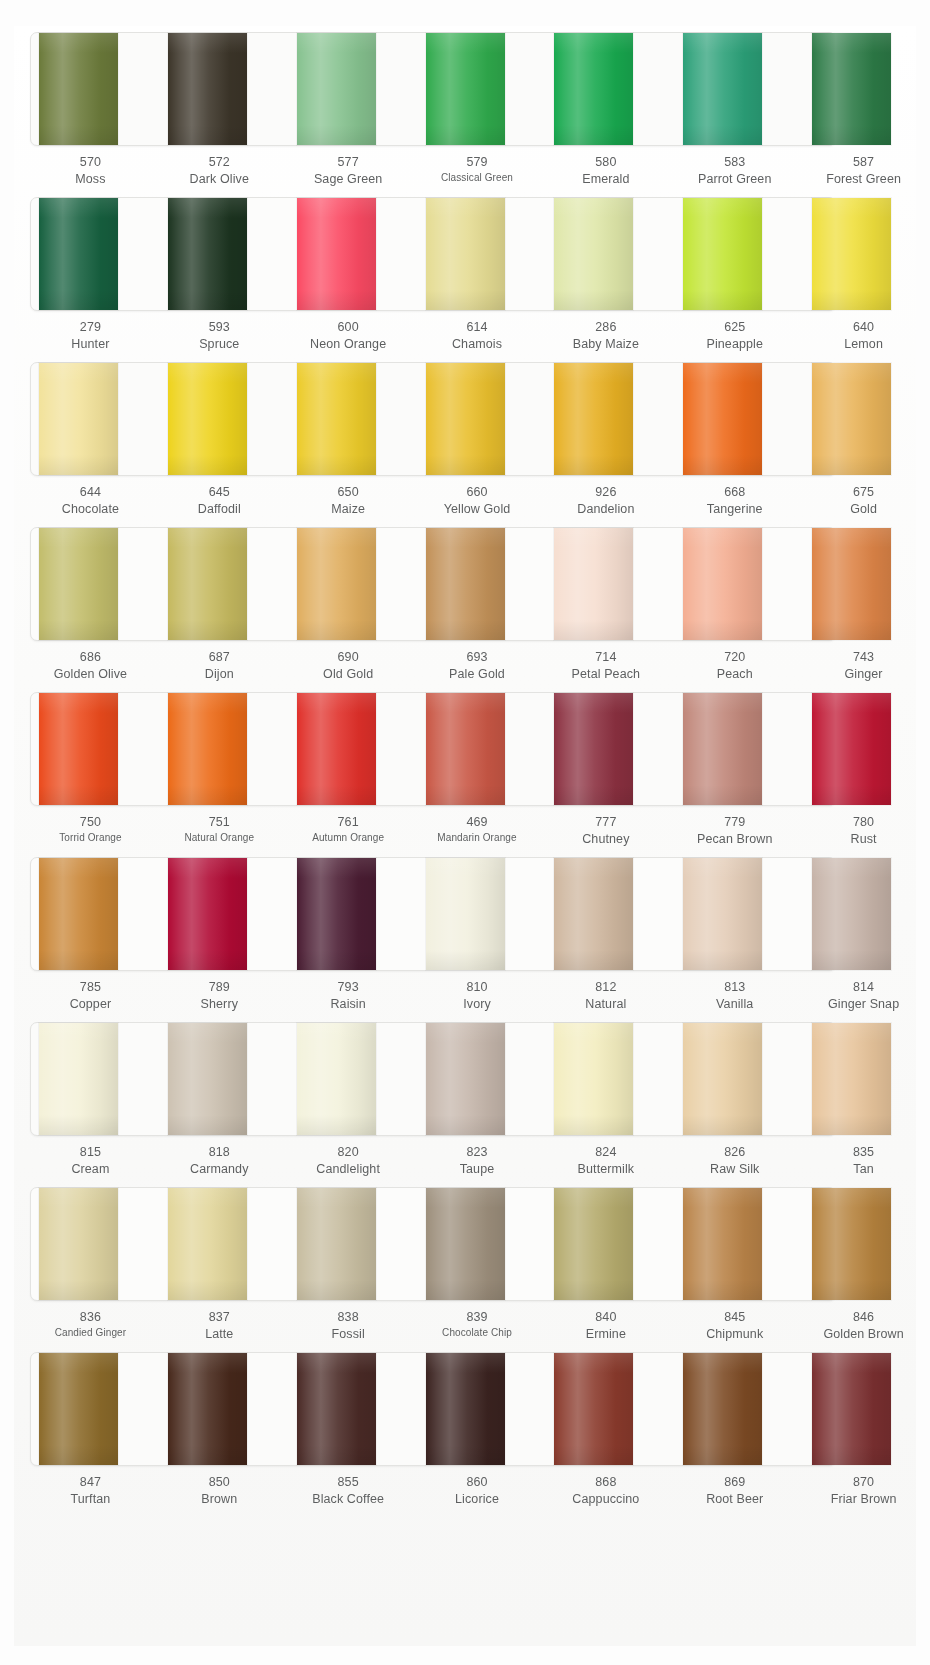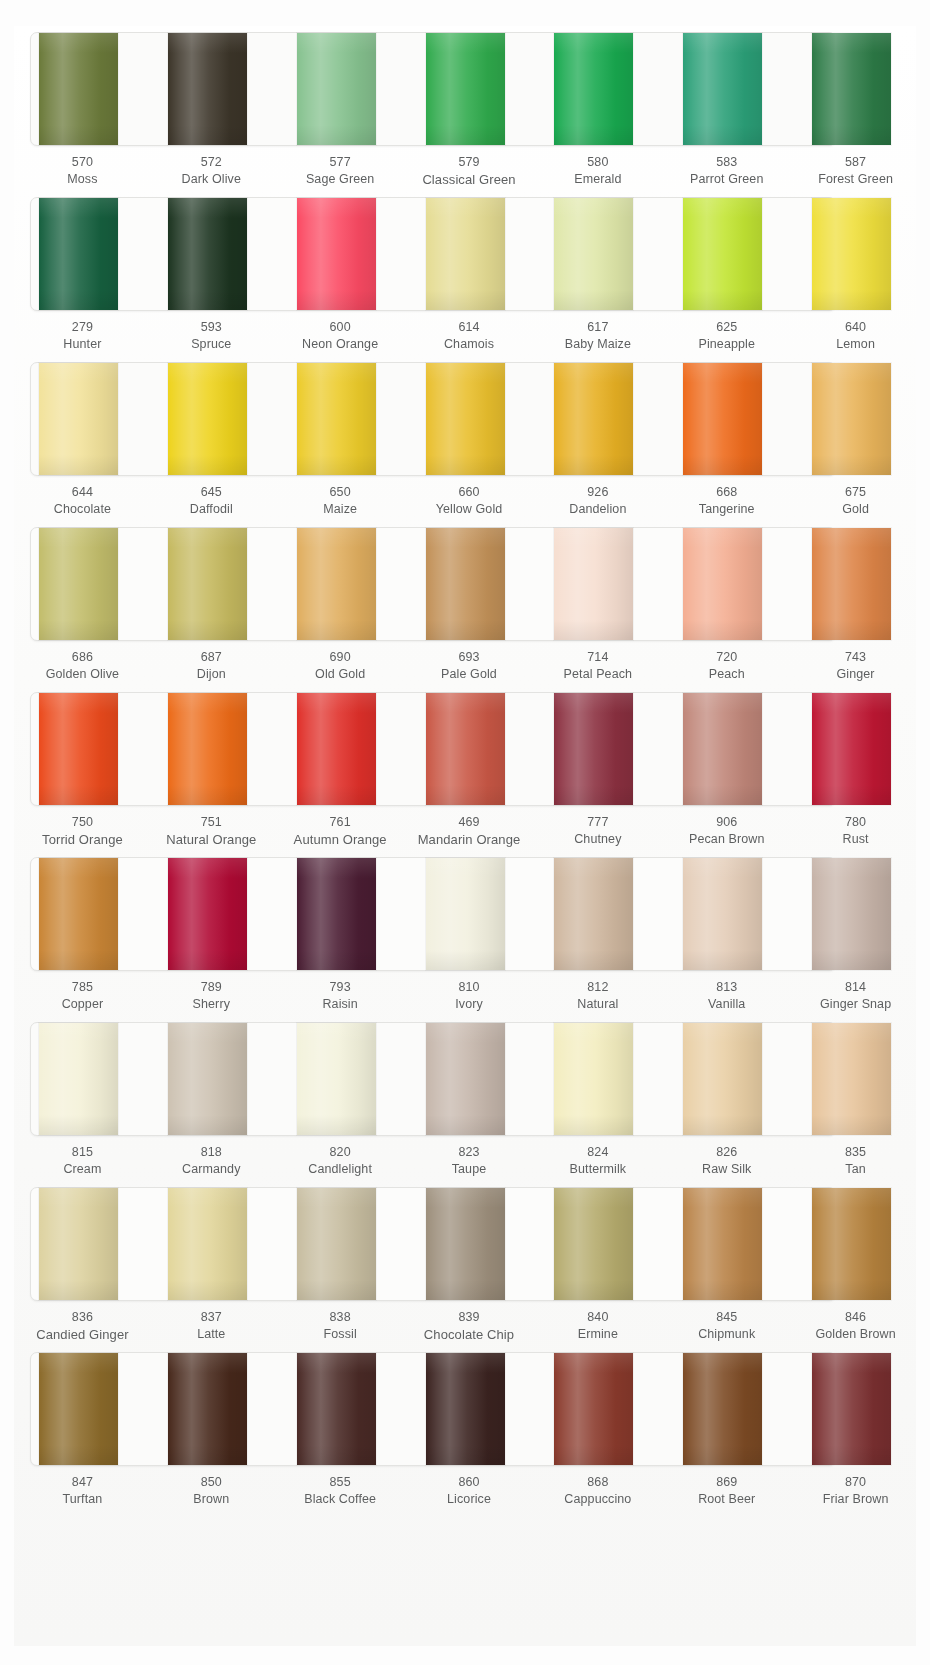--- a/index.html
+++ b/index.html
@@ -87,37 +87,37 @@
     background: linear-gradient(180deg,
       rgba(255,255,255,0.10) 0%,
       rgba(255,255,255,0.00) 18%,
       rgba(0,0,0,0.00) 82%,
       rgba(0,0,0,0.07) 100%);
     pointer-events: none;
     z-index: 1;
   }
   .labels {
     position: absolute;
-    left: 4px;
+    left: 12px;
     top: 128px;
     width: 902px;
     height: 40px;
     display: flex;
   }
   .lab {
     flex: 1 1 0;
     text-align: center;
     line-height: 1.32;
     color: #5d5f60;
     font-size: 12.5px;
     letter-spacing: 0.1px;
   }
   .lab .code { display: block; font-size: 12.5px; color: #5d5f60; }
   .lab .nm   { display: block; font-size: 12.5px; color: #5d5f60; white-space: nowrap; }
-  .lab.small .nm { font-size: 13px; }
+  .lab.small .nm { font-size: 10px; }
 </style>
 </head>
 <body>
 
 <div id="card">
     <div class="row">
       <div class="strip"></div>
       <div class="swatches">
         <div class="cell">
           <div class="chip" style="background-color: rgb(107, 122, 58);"></div>
@@ -208,21 +208,21 @@
         </div>
         <div class="lab">
           <span class="code">600</span>
           <span class="nm">Neon Orange</span>
         </div>
         <div class="lab">
           <span class="code">614</span>
           <span class="nm">Chamois</span>
         </div>
         <div class="lab">
-          <span class="code">617</span>
+          <span class="code">286</span>
           <span class="nm">Baby Maize</span>
         </div>
         <div class="lab">
           <span class="code">625</span>
           <span class="nm">Pineapple</span>
         </div>
         <div class="lab">
           <span class="code">640</span>
           <span class="nm">Lemon</span>
         </div>
@@ -380,21 +380,21 @@
         </div>
         <div class="lab small">
           <span class="code">469</span>
           <span class="nm">Mandarin Orange</span>
         </div>
         <div class="lab">
           <span class="code">777</span>
           <span class="nm">Chutney</span>
         </div>
         <div class="lab">
-          <span class="code">906</span>
+          <span class="code">779</span>
           <span class="nm">Pecan Brown</span>
         </div>
         <div class="lab">
           <span class="code">780</span>
           <span class="nm">Rust</span>
         </div>
       </div>
     </div>
     <div class="row">
       <div class="strip"></div>

